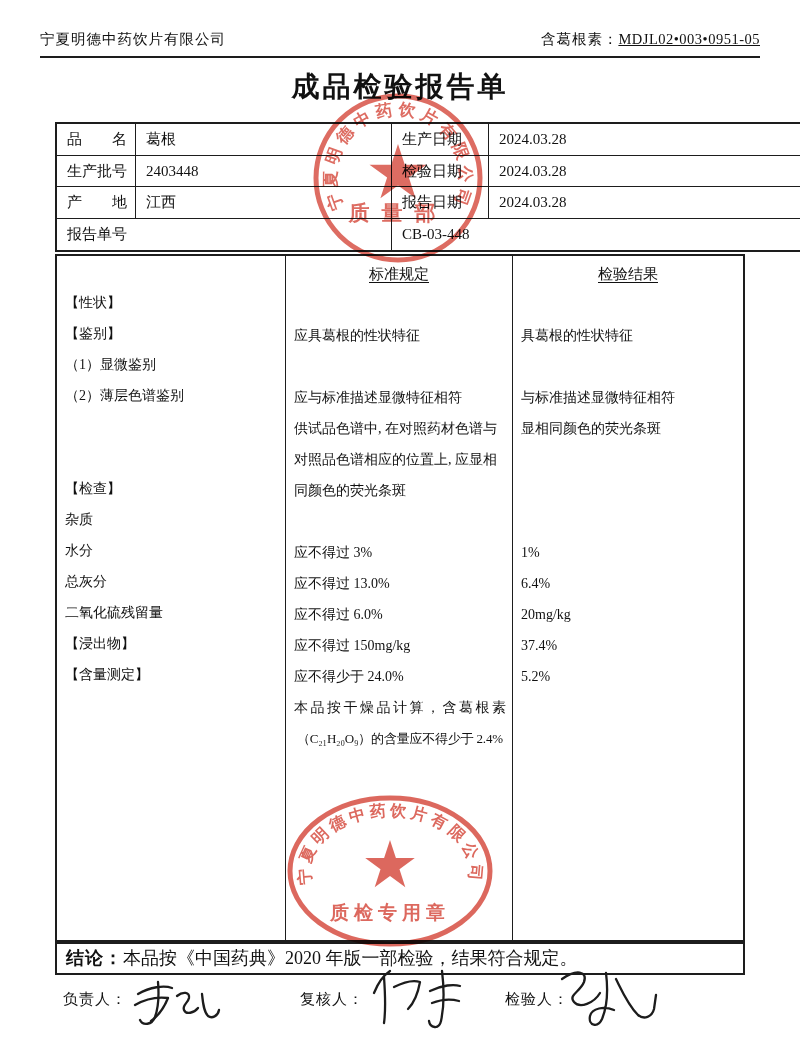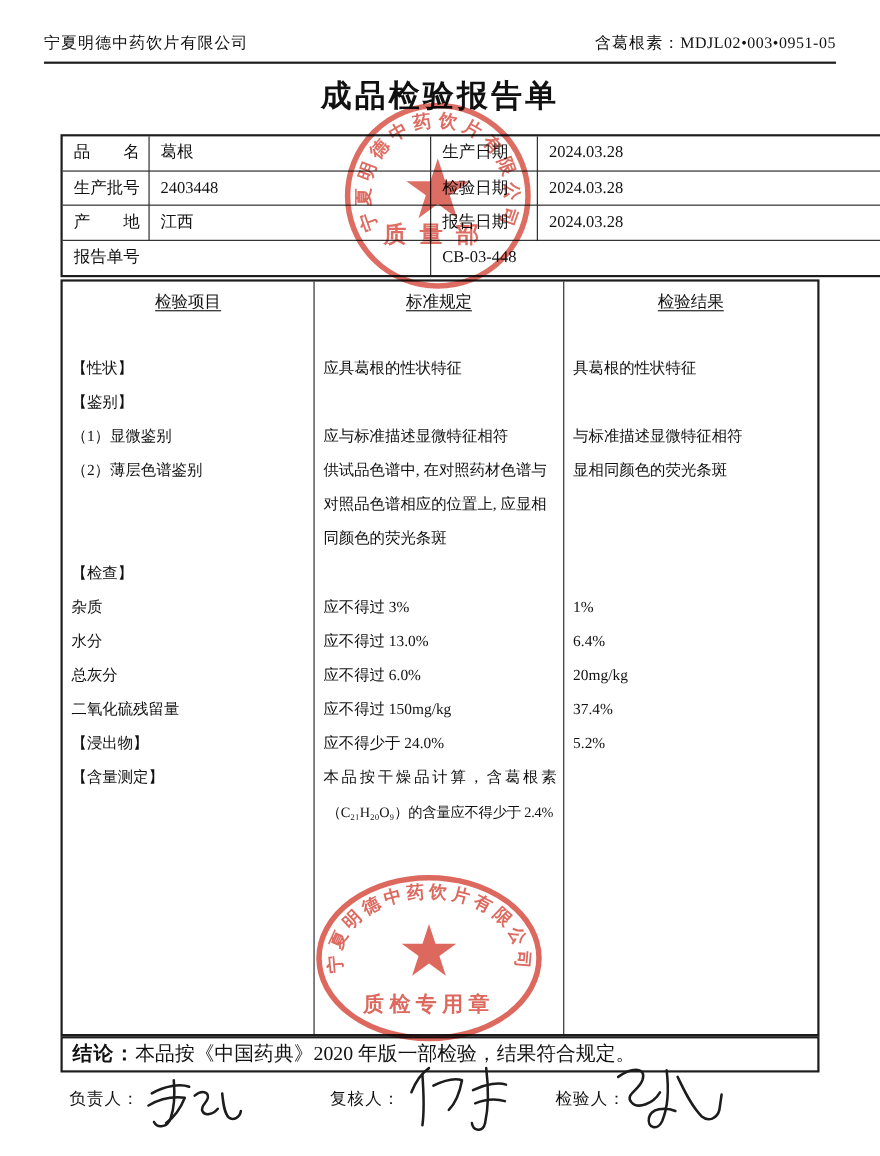--- a/index.html
+++ b/index.html
@@ -9,21 +9,21 @@
     overflow:hidden;
   }
   .abs{position:absolute;}
 
   
   .hdr{
     left:40px;top:30px;width:720px;display:flex;justify-content:space-between;
     align-items:flex-end;border-bottom:2px solid #1d1d1d;padding-bottom:7px;
     font-size:14.5px;letter-spacing:1px;
   }
-  .hdr .code{letter-spacing:.5px;}
+  .hdr .code{letter-spacing:.5px;text-decoration:underline;}
 
   
   .title{
     left:0;top:68px;width:800px;text-align:center;
     font-size:28px;font-weight:bold;letter-spacing:3px;
   }
 
   
   .ig{
     left:55px;top:122px;width:754px;border:2px solid #1d1d1d;
@@ -102,21 +102,20 @@
     <div class="ic">江西</div>
     <div class="ic">报告日期</div>
     <div class="ic lastcol">2024.03.28</div>
 
     <div class="ic span2 lastrow">报告单号</div>
     <div class="ic span2 lastrow lastcol">CB-03-448</div>
   </div>
 
   <div class="abs main">
     <div class="col col-1">
-      <div class="hd"><span>检验项目</span></div>
       <div class="lines">
         <div class="ln">【性状】</div>
         <div class="ln">【鉴别】</div>
         <div class="ln">（1）显微鉴别</div>
         <div class="ln">（2）薄层色谱鉴别</div>
         <div class="ln"></div>
         <div class="ln"></div>
         <div class="ln">【检查】</div>
         <div class="ln">杂质</div>
         <div class="ln">水分</div>

